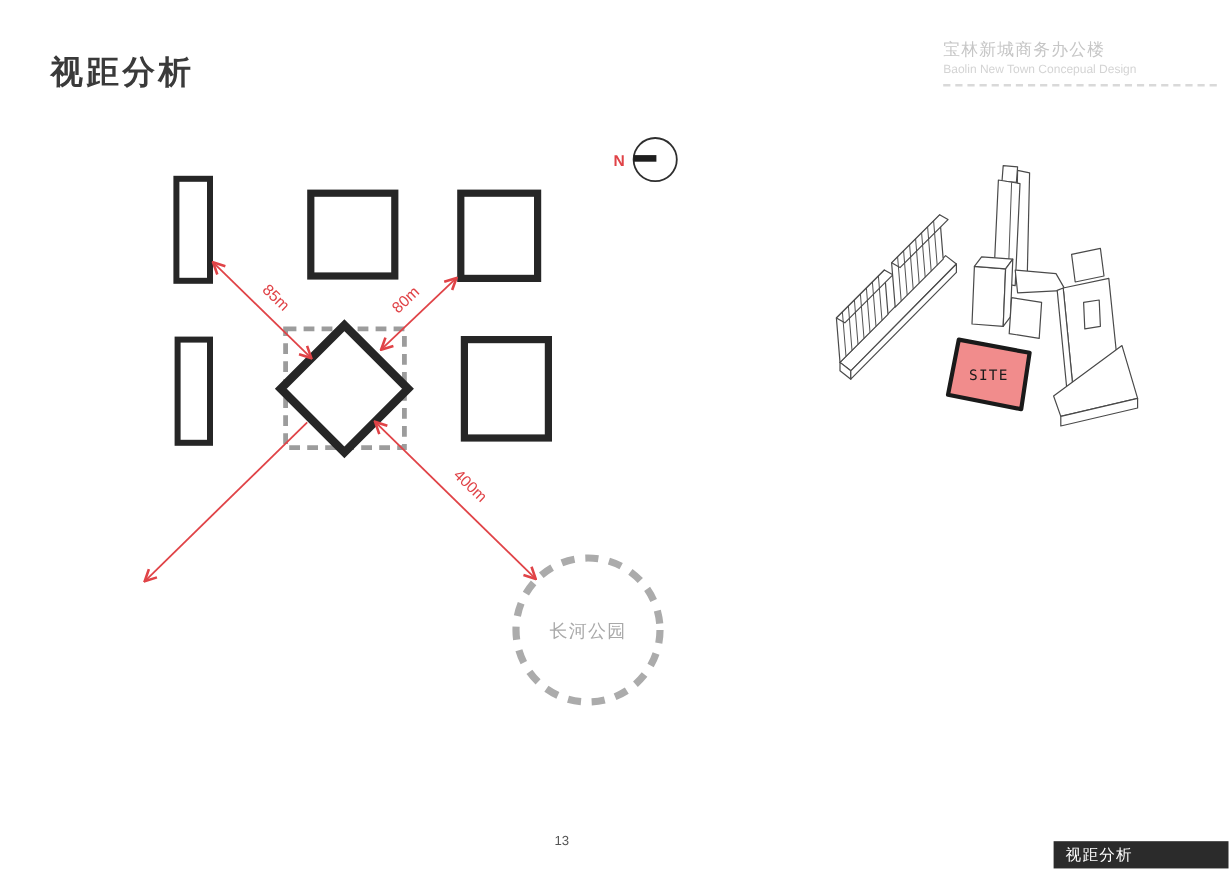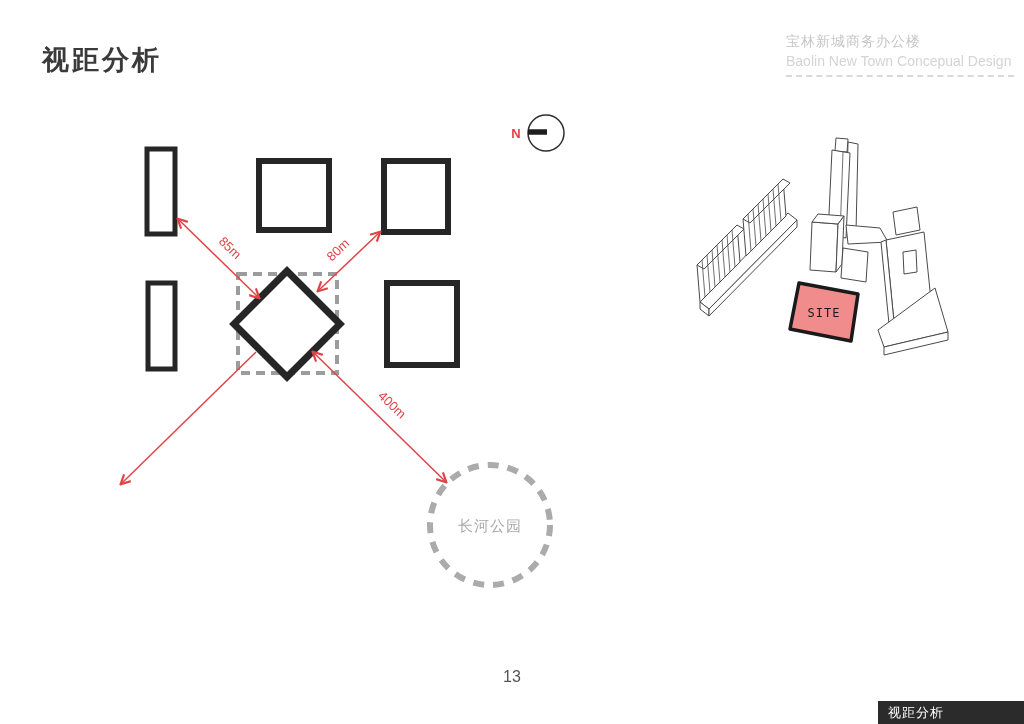--- a/index.html
+++ b/index.html
@@ -3,33 +3,33 @@
 <meta charset="utf-8">
 <style>
   html,body{margin:0;padding:0;background:#fff;}
   .page{position:relative;width:1024px;height:724px;background:#ffffff;overflow:hidden;
         font-family:"Liberation Sans","DejaVu Sans",sans-serif;}
 
   
   .hdr{position:absolute;top:8px;right:10px;width:228px;text-align:left;
        padding-bottom:6px;border-bottom:2px dashed #d9d9d9;margin-top:25px;}
   .hdr-zh{font-size:14px;color:#c6c6c6;letter-spacing:1px;}
-  .hdr-en{font-size:14px;color:#d4d4d4;margin-top:2px;}
+  .hdr-en{font-size:10px;color:#d4d4d4;margin-top:2px;}
 
   
   .title{position:absolute;left:42px;top:42px;font-size:27px;font-weight:bold;
          color:#3a3a3a;letter-spacing:3px;}
 
   
   .caption{position:absolute;left:136px;top:604px;font-size:16px;color:#222;
            letter-spacing:0.5px;}
 
   
-  .pagenum{position:absolute;left:462px;top:668px;width:100px;text-align:center;
-           font-size:16px;color:#555;}
+  .pagenum{position:absolute;left:462px;top:695px;width:100px;text-align:left;
+           font-size:11px;color:#555;}
 
   
   .footer-tab{position:absolute;left:878px;top:701px;right:0;bottom:0;background:#2b2b2b;
               color:#fff;font-size:13px;display:flex;align-items:center;
               padding-left:10px;letter-spacing:1px;}
 
   svg{position:absolute;left:0;top:0;}
   text{font-family:"Liberation Sans","DejaVu Sans",sans-serif;}
   .dist-label{font-size:13px;fill:#e04347;}
   .park-label{font-size:15px;fill:#a9a9a9;letter-spacing:1px;}

